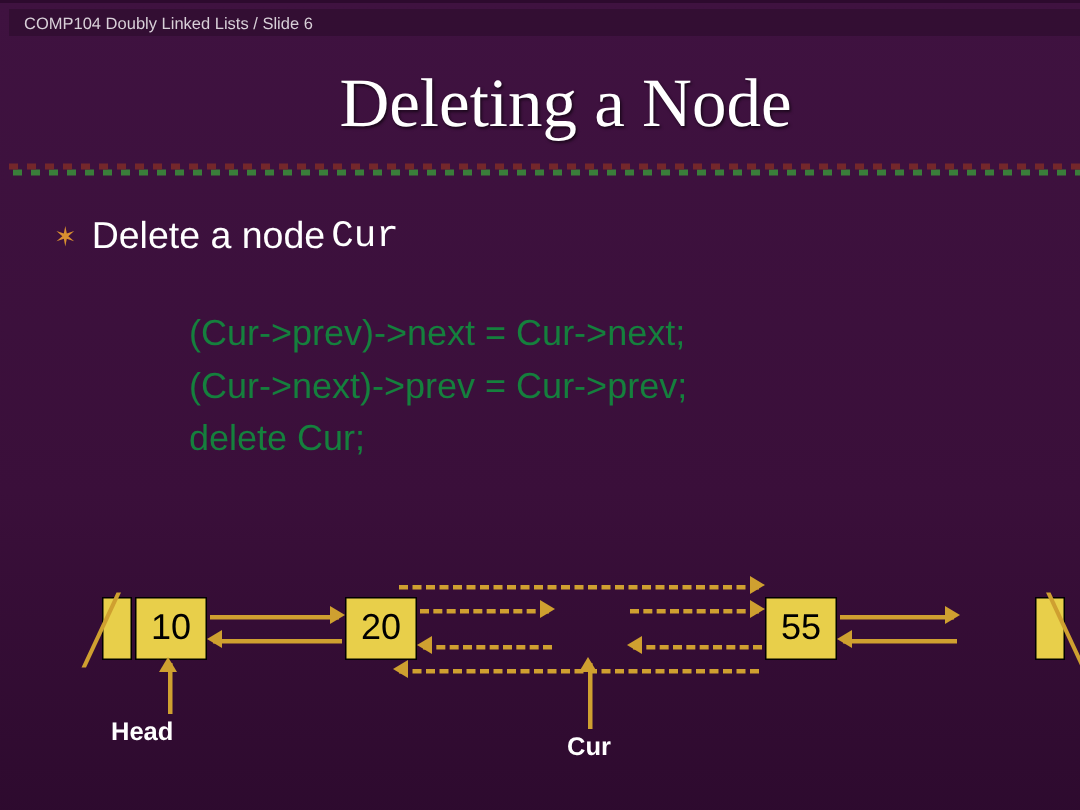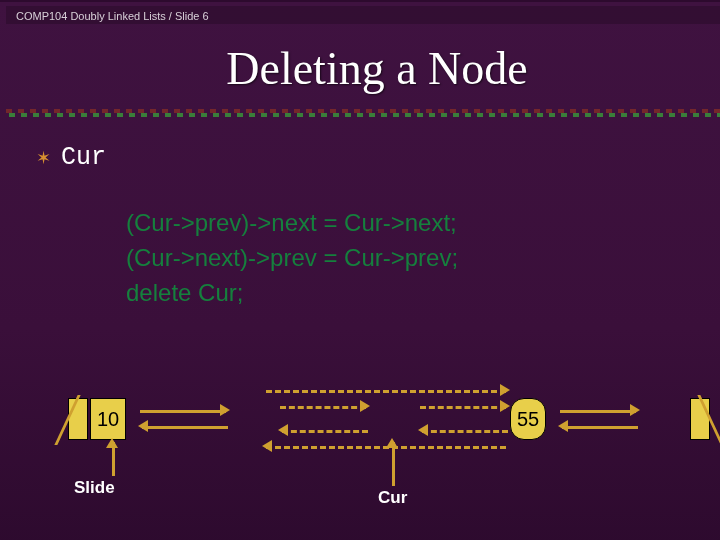--- a/index.html
+++ b/index.html
@@ -65,25 +65,25 @@
     white-space:pre;
   }
   .diagram {
     position:absolute;
     left:0; right:0;
     top:380px;
     height:140px;
   }
   .node {
     position:absolute;
-    width:36px; height:42px;
+    width:48px; height:42px;
     background:#e8cf4a;
     border:1px solid #000;
     display:flex; align-items:center; justify-content:center;
-    font-size:20px;
+    font-size:24px;
     color:#000;
   }
   .termcap {
     position:absolute;
     width:20px; height:42px;
     background:#e8cf4a;
     border:1px solid #000;
   }
   .termcap::after{
     content:"";
@@ -132,37 +132,41 @@
 <div class="header">
   <span>COMP104 Doubly Linked Lists / Slide 6</span>
 </div>
 
 <h1 class="title">Deleting a Node</h1>
 
 <div class="divider"></div>
 
 <div class="bullet-row">
   <span class="ico">✶</span>
+  <span>Delete a node </span>
   <span class="monow">Cur</span>
 </div>
 
 <div class="code"><span>(Cur-&gt;prev)-&gt;next = Cur-&gt;next;</span>
 <span>(Cur-&gt;next)-&gt;prev = Cur-&gt;prev;</span>
 <span>delete Cur;</span></div>
 
 <div class="diagram">
 
   <div class="termcap" style="left:60px; top:10px;"></div>
   <div class="node" style="left:82px; top:10px;">
     <span>10</span>
   </div>
 
-
-
-  <div class="node" style="left:502px; top:10px;border-radius:14px;">
+  <div class="node" style="left:222px; top:10px;">
+    <span>20</span>
+  </div>
+
+
+  <div class="node" style="left:502px; top:10px;">
     <span>55</span>
   </div>
 
   <div class="termcap right" style="left:682px; top:10px;"></div>
 
   <div class="solid-arrow" style="left:132px; top:22px; width:86px;"></div>
   <div class="arrowhead ah-right" style="left:212px; top:16px;"></div>
   <div class="solid-arrow" style="left:134px; top:38px; width:86px;"></div>
   <div class="arrowhead ah-left" style="left:124px; top:32px;"></div>
 
@@ -181,19 +185,19 @@
   <div class="dash-arrow" style="left:414px; top:42px; width:86px;"></div>
   <div class="arrowhead ah-left" style="left:404px; top:36px;"></div>
 
   <div class="dash-arrow" style="left:258px; top:2px; width:240px;"></div>
   <div class="arrowhead ah-right" style="left:492px; top:-4px;"></div>
   <div class="dash-arrow" style="left:258px; top:58px; width:240px;"></div>
   <div class="arrowhead ah-left" style="left:248px; top:52px;"></div>
 
   <div class="pointer-line" style="left:104px; top:54px; height:34px;"></div>
   <div class="arrowhead ah-up" style="left:98px; top:44px;"></div>
-  <div class="lbl" style="left:66px; top:90px;">Slide</div>
+  <div class="lbl" style="left:66px; top:90px;">Head</div>
 
   <div class="pointer-line" style="left:384px; top:54px; height:44px;"></div>
   <div class="arrowhead ah-up" style="left:378px; top:44px;"></div>
   <div class="lbl" style="left:370px; top:100px;">Cur</div>
 
 </div>
 
 </body></html>

